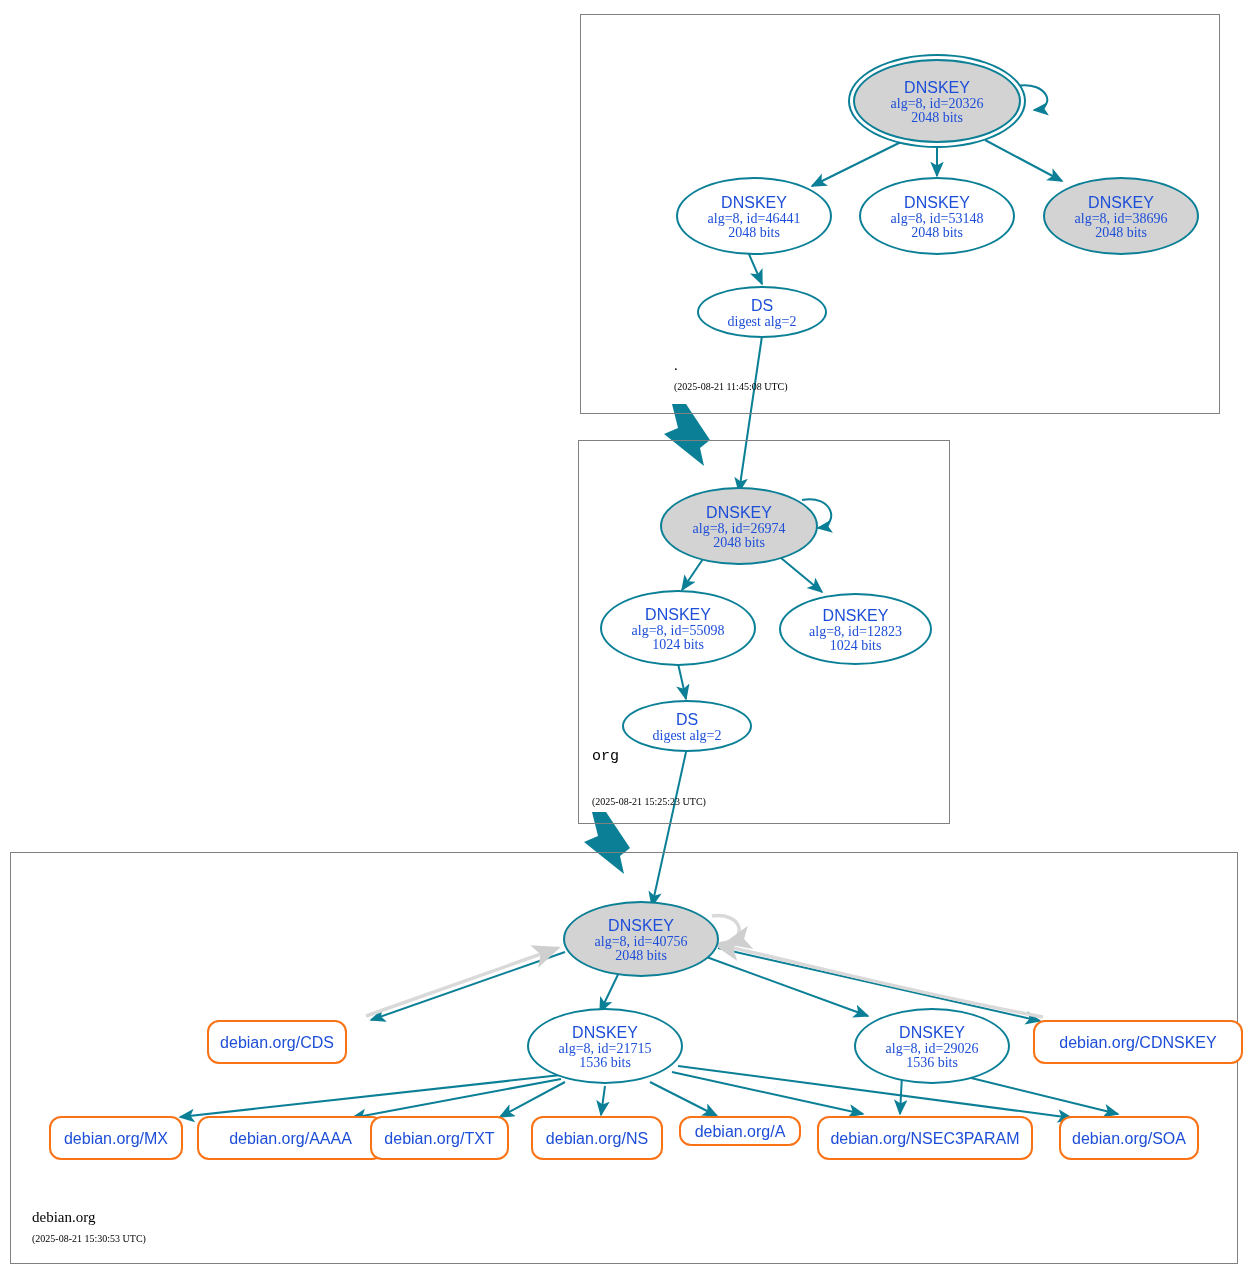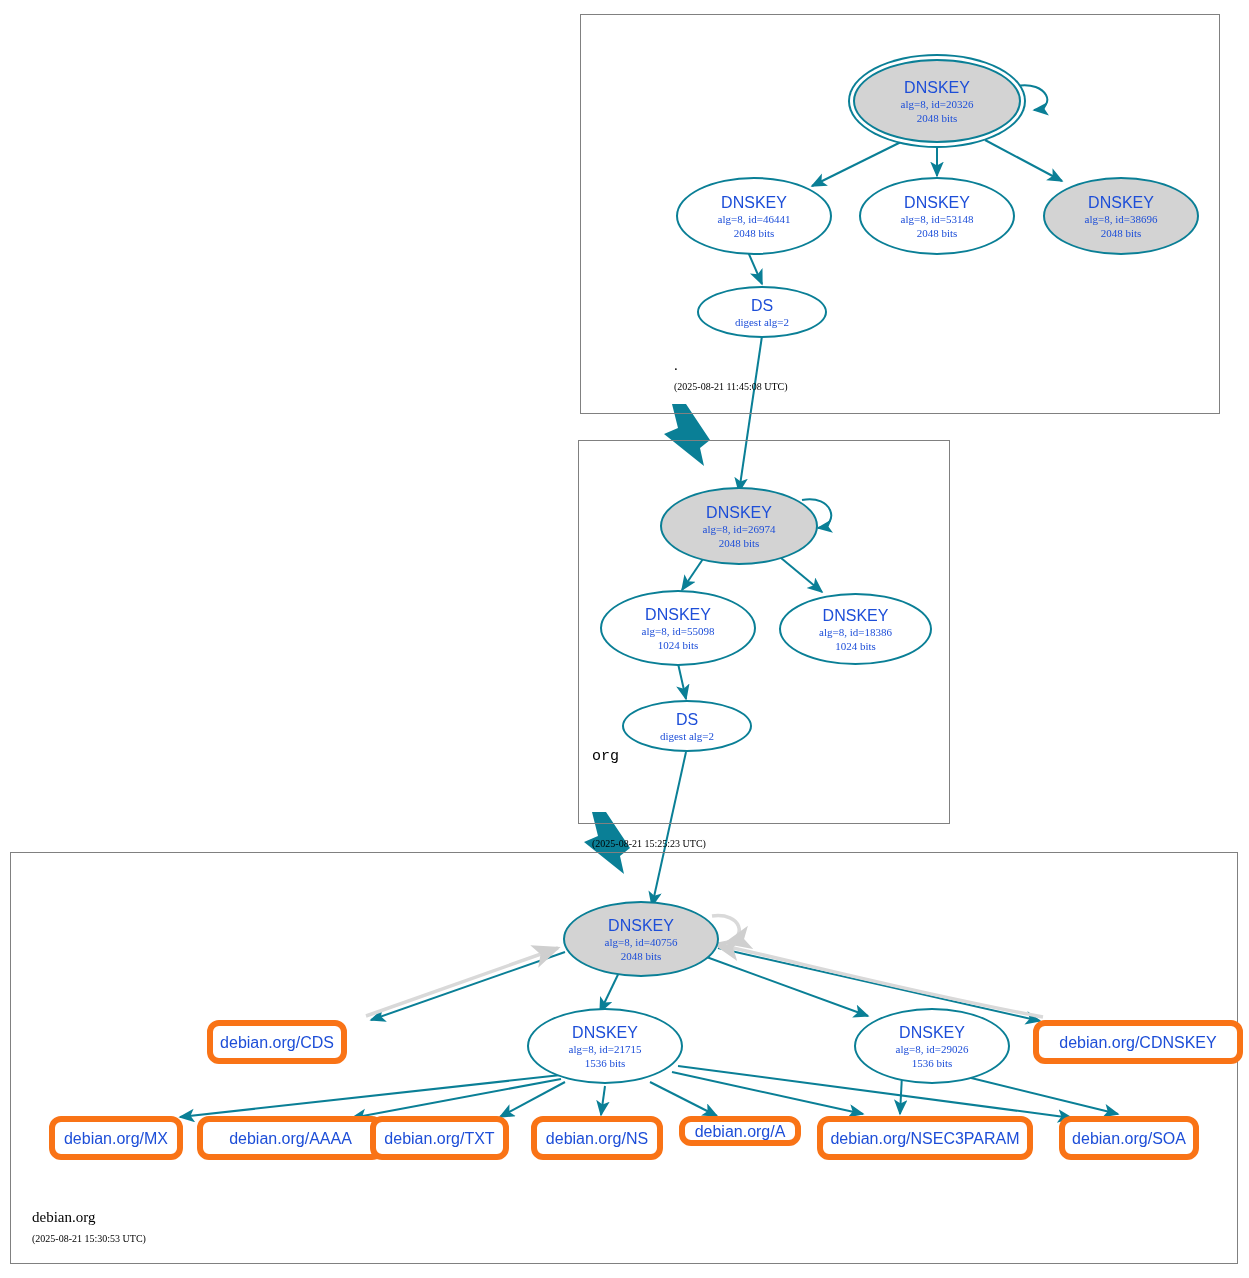--- a/index.html
+++ b/index.html
@@ -64,34 +64,34 @@
     border-radius: 50%;
     background: #ffffff;
   }
   .node.ellipse.shaded {
     background: #d3d3d3;
   }
   .node.ellipse.anchor {
     box-shadow: 0 0 0 3px #ffffff, 0 0 0 5px #0a7f96;
   }
   .node.rrset {
-    border: 6px solid #f97316;
+    border: 2px solid #f97316;
     border-radius: 12px;
     background: #ffffff;
     padding: 0 10px;
   }
   .n-title {
     font-family: "Liberation Sans", sans-serif;
     font-size: 16px;
     line-height: 19px;
     white-space: nowrap;
   }
   .n-sub {
     font-family: "Liberation Serif", serif;
-    font-size: 11px;
+    font-size: 14px;
     line-height: 14px;
     white-space: nowrap;
   }
   .rrset-label {
     font-family: "Liberation Sans", sans-serif;
     font-size: 16px;
     line-height: 19px;
     white-space: nowrap;
   }
 </style>
@@ -160,21 +160,21 @@
       <path d="M592,812 L606,812 L630,848 L620,856 L624,874 L584,842 L598,836 Z"></path>
     </g>
   </svg>
 
   <div class="zone-box" style="left:580px; top:14px; width:640px; height:400px;"></div>
   <div class="zone-label" style="left:674px; top:357px;">.</div>
   <div class="zone-time" style="left:674px; top:381px;">(2025-08-21 11:45:08 UTC)</div>
 
   <div class="zone-box" style="left:578px; top:440px; width:372px; height:384px;"></div>
   <div class="zone-label" style="left:592px; top:748px;font-family:Liberation Mono, monospace;">org</div>
-  <div class="zone-time" style="left:592px; top:796px;margin-top:42px;">(2025-08-21 15:25:23 UTC)</div>
+  <div class="zone-time" style="left:592px; top:796px;">(2025-08-21 15:25:23 UTC)</div>
 
   <div class="zone-box" style="left:10px; top:852px; width:1228px; height:412px;"></div>
   <div class="zone-label" style="left:32px; top:1209px;">debian.org</div>
   <div class="zone-time" style="left:32px; top:1233px;">(2025-08-21 15:30:53 UTC)</div>
 
   <div class="node ellipse shaded anchor" style="left:853px; top:59px; width:168px; height:84px;">
     <div class="n-title">DNSKEY</div>
     <div class="n-sub">alg=8, id=20326</div>
     <div class="n-sub">2048 bits</div>
   </div>
@@ -209,21 +209,21 @@
   </div>
 
   <div class="node ellipse" style="left:600px; top:590px; width:156px; height:76px;">
     <div class="n-title">DNSKEY</div>
     <div class="n-sub">alg=8, id=55098</div>
     <div class="n-sub">1024 bits</div>
   </div>
 
   <div class="node ellipse" style="left:779px; top:593px; width:153px; height:72px;">
     <div class="n-title">DNSKEY</div>
-    <div class="n-sub">alg=8, id=18386</div>
+    <div class="n-sub">alg=8, id=12823</div>
     <div class="n-sub">1024 bits</div>
   </div>
 
   <div class="node ellipse" style="left:622px; top:700px; width:130px; height:52px;">
     <div class="n-title">DS</div>
     <div class="n-sub">digest alg=2</div>
   </div>
 
   <div class="node ellipse shaded" style="left:563px; top:901px; width:156px; height:76px;">
     <div class="n-title">DNSKEY</div>

